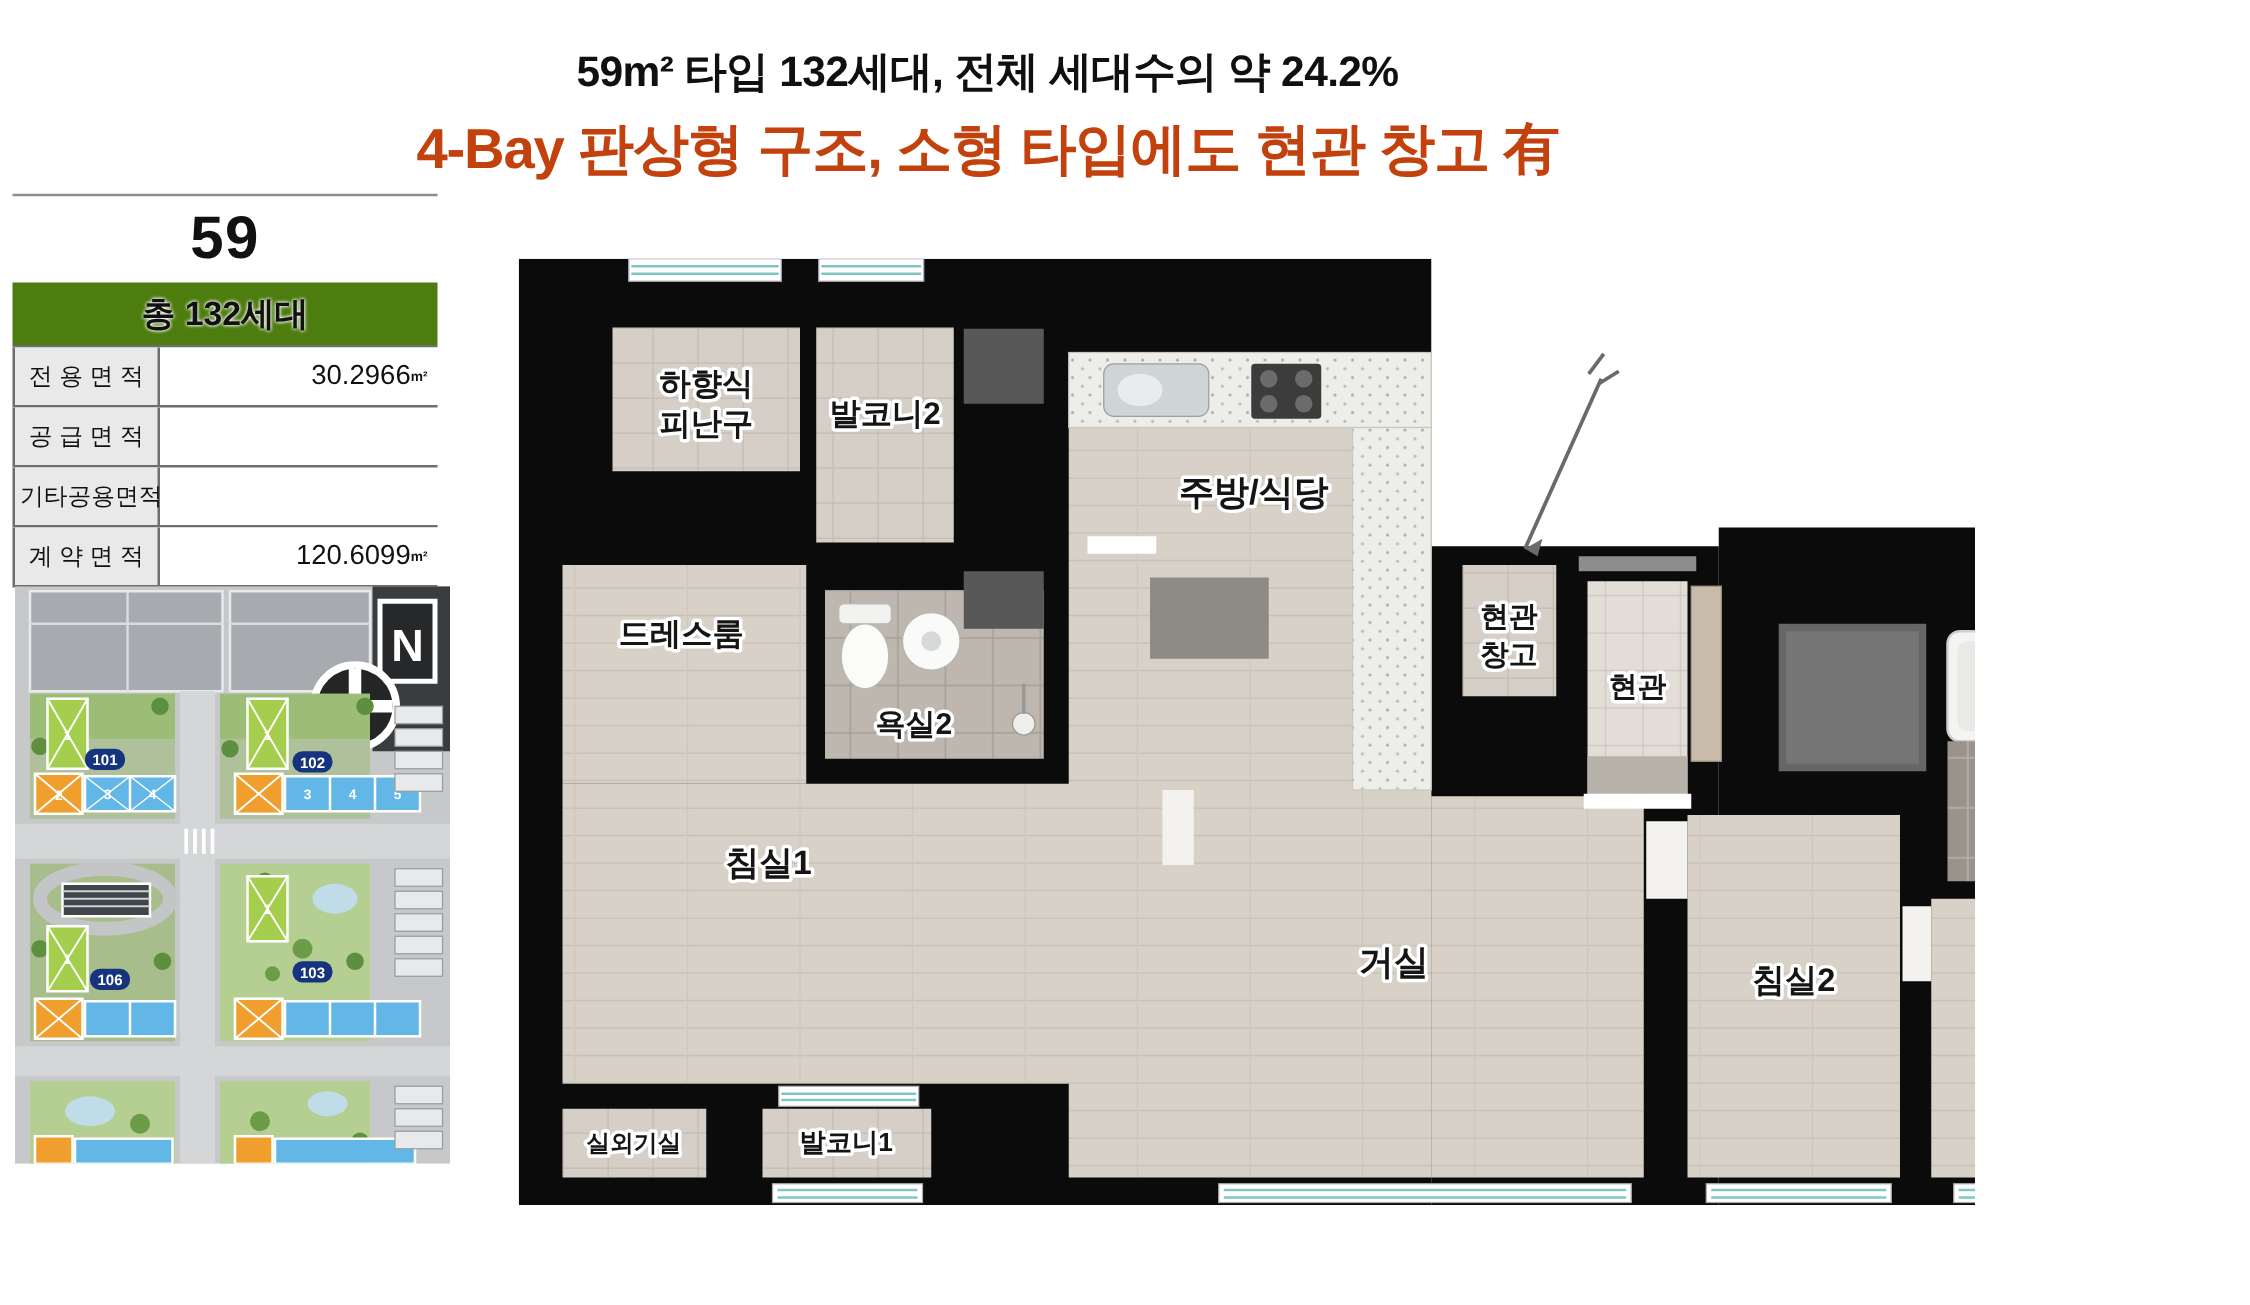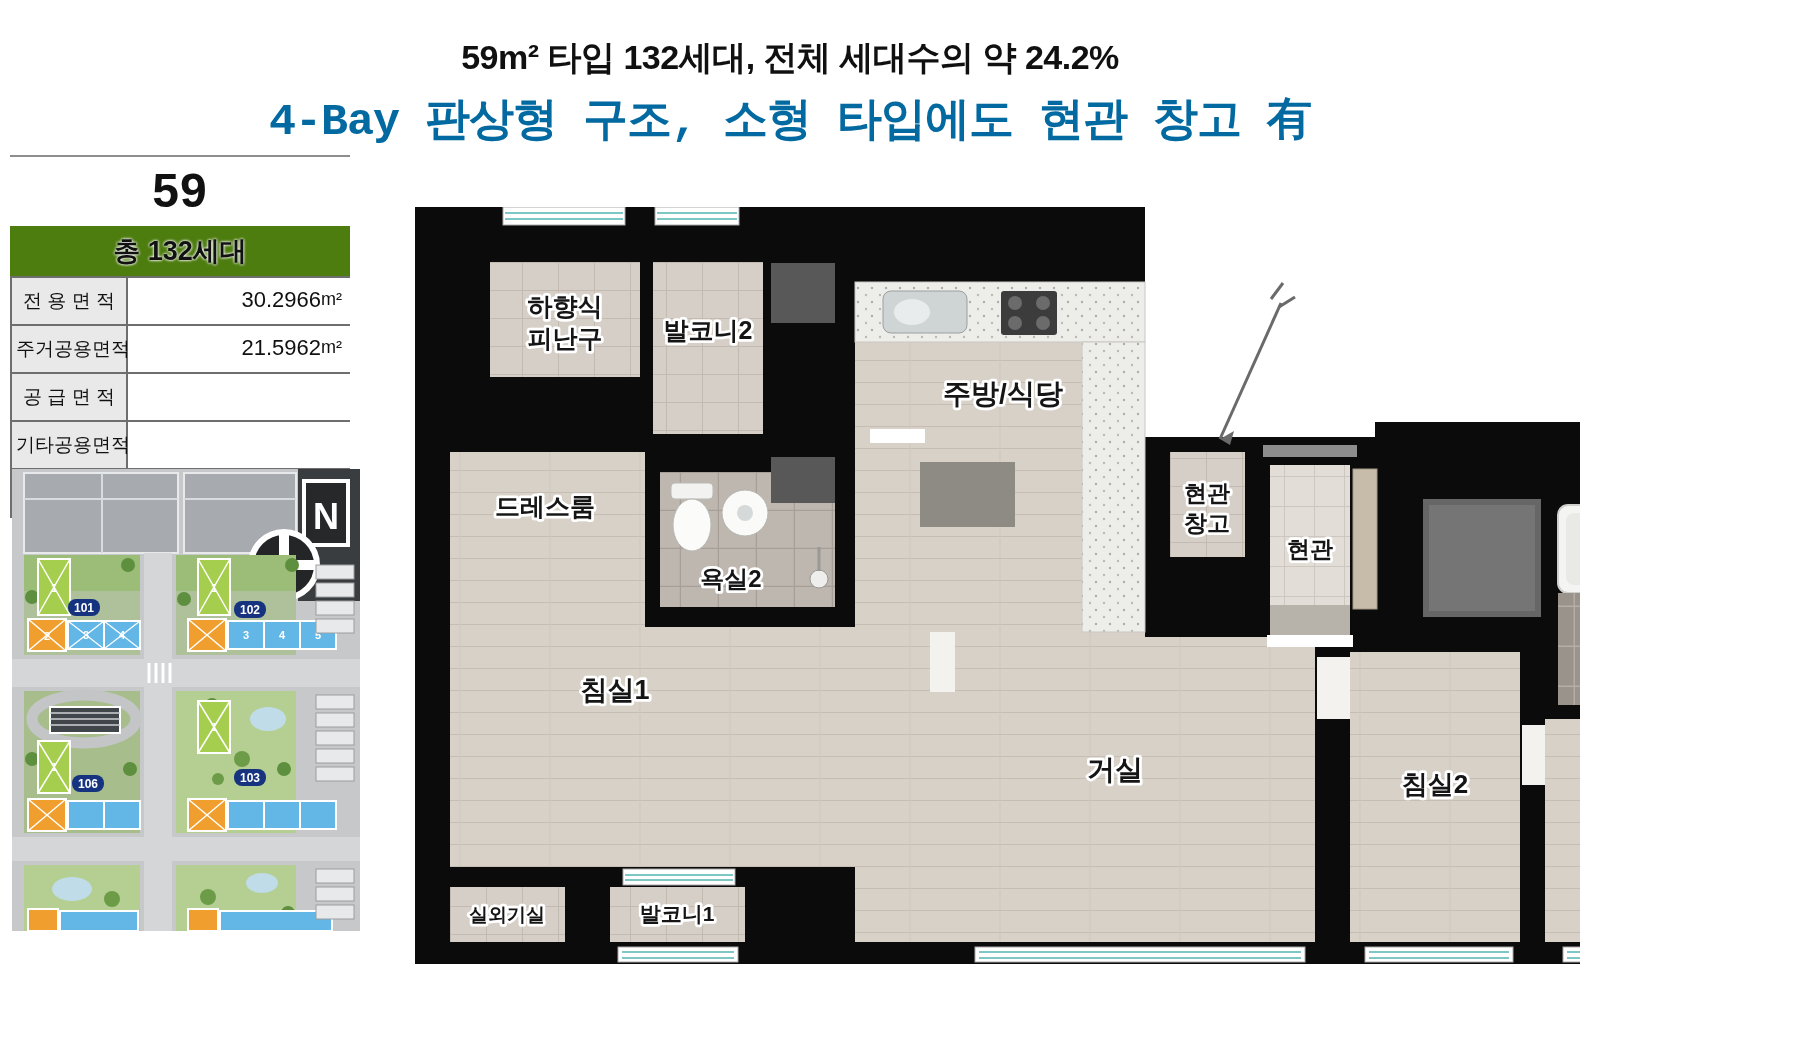--- a/index.html
+++ b/index.html
@@ -1,33 +1,33 @@
 <!DOCTYPE html>
 <html><head>
 <meta charset="utf-8">
 <style>
   html,body{margin:0;padding:0;background:#fff;}
   #page{position:relative;width:1580px;height:1044px;background:#fff;overflow:hidden;
         font-family:"Liberation Sans",sans-serif;color:#111;margin-top:29px;}
   
   .hdr{position:absolute;left:90px;top:6px;width:1400px;text-align:center;}
   .hdr-l1{font-size:34px;font-weight:700;color:#101010;letter-spacing:-0.5px;}
-  .hdr-l2{font-size:45px;font-weight:700;color:#0369a1;margin-top:8px;letter-spacing:-1px;font-family:Liberation Mono, monospace;}
+  .hdr-l2{font-size:45px;font-weight:700;color:#c2410c;margin-top:8px;letter-spacing:-1px;}
   
   .panel{position:absolute;left:10px;top:126px;width:340px;}
   .panel .rule{border-top:2px solid #8d8d8d;}
   .type-num{text-align:center;font-size:48px;font-weight:700;padding:6px 0 8px 0;letter-spacing:1px;}
   .orange-bar{background:#4d7c0f;text-align:center;font-size:27px;font-weight:700;padding:7px 0;
               text-shadow:0 0 3px #fff,0 0 3px #fff;}
   .trow{display:grid;grid-template-columns:118px 1fr;border-top:2px solid #6e6e6e;}
   .trow:last-child{border-bottom:2px solid #6e6e6e;}
   .tlabel{background:#e9e9e9;border-left:2px solid #6e6e6e;border-right:2px solid #6e6e6e;
           font-size:19px;padding:10px 4px;text-align:center;white-space:nowrap;}
   .tval{background:#fff;font-size:22px;text-align:right;padding:9px 8px 9px 0;white-space:nowrap;}
-  .tunit{font-size:18px;vertical-align:2px;}
+  .tunit{font-size:11px;vertical-align:2px;font-weight:bold;}
   
   .map{position:absolute;left:12px;top:440px;width:348px;height:462px;}
   .plan{position:absolute;left:415px;top:178px;width:1310px;height:757px;}
   .rl{font-weight:700;fill:#151515;stroke:#ffffff;stroke-width:5.5px;paint-order:stroke;stroke-linejoin:round;}
   .mt{fill:#ffffff;font-weight:700;}
 </style>
 </head>
 <body>
 <div id="page">
 
@@ -36,24 +36,20 @@
     <div class="hdr-l2">4-Bay 판상형 구조, 소형 타입에도 현관 창고 有</div>
   </div>
 
   <div class="panel">
     <div class="rule"></div>
     <div class="type-num">59</div>
     <div class="orange-bar">총 132세대</div>
     <div class="trow">
       <div class="tlabel">전 용 면 적</div>
       <div class="tval"><span>30.2966</span><span class="tunit">m²</span></div>
-    </div>
-    <div class="trow">
-      <div class="tlabel">주거공용면적</div>
-      <div class="tval"><span>21.5962</span><span class="tunit">m²</span></div>
     </div>
     <div class="trow">
       <div class="tlabel">공 급 면 적</div>
     </div>
     <div class="trow">
       <div class="tlabel">기타공용면적</div>
     </div>
     <div class="trow">
       <div class="tlabel">계 약 면 적</div>
       <div class="tval"><span>120.6099</span><span class="tunit">m²</span></div>

